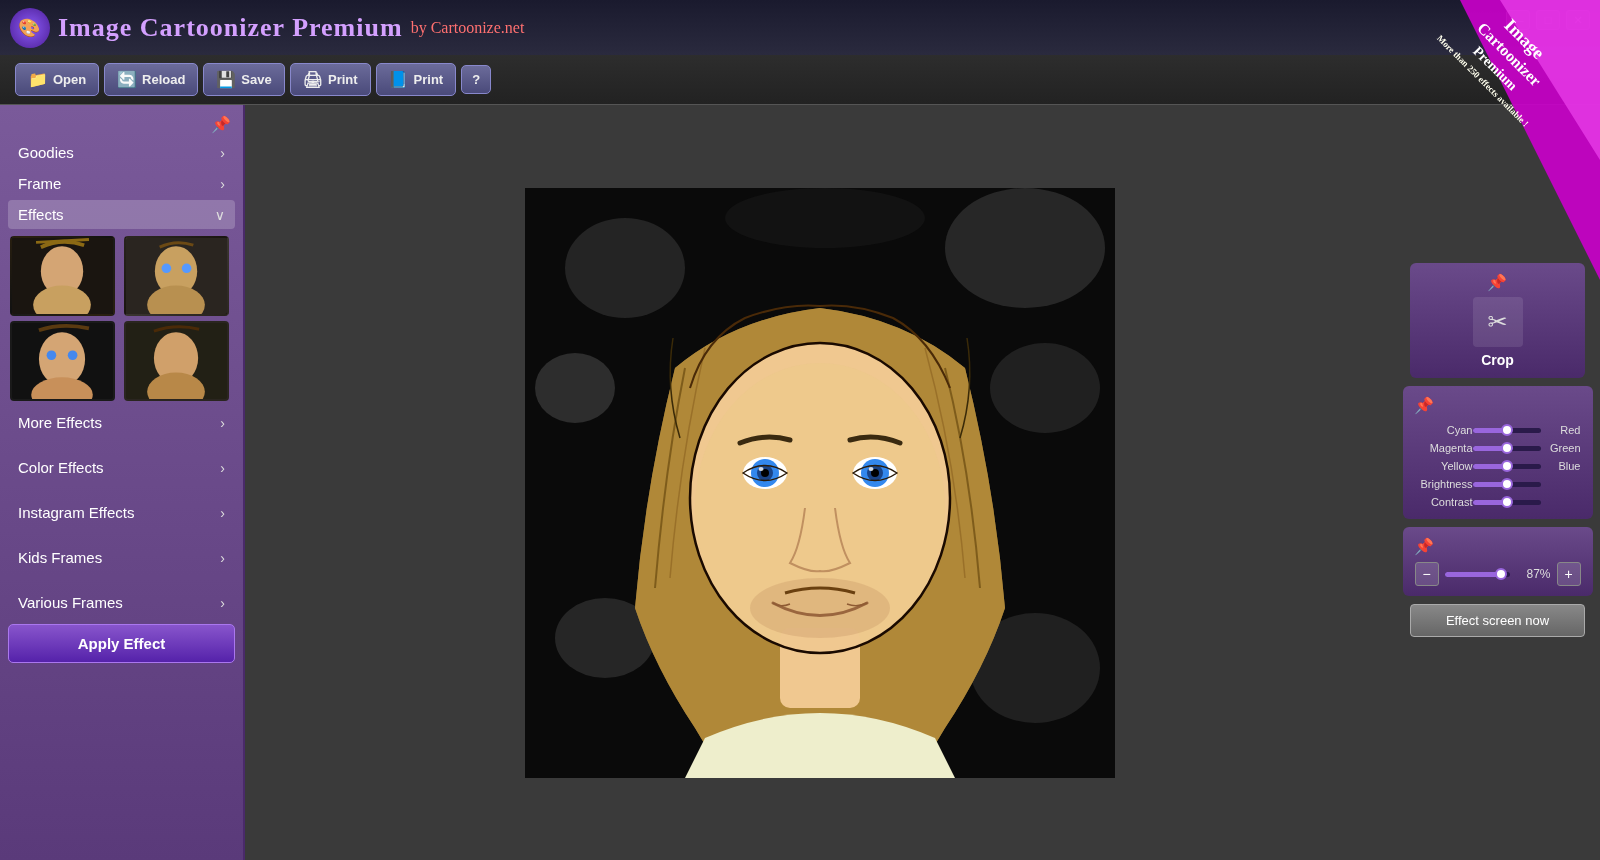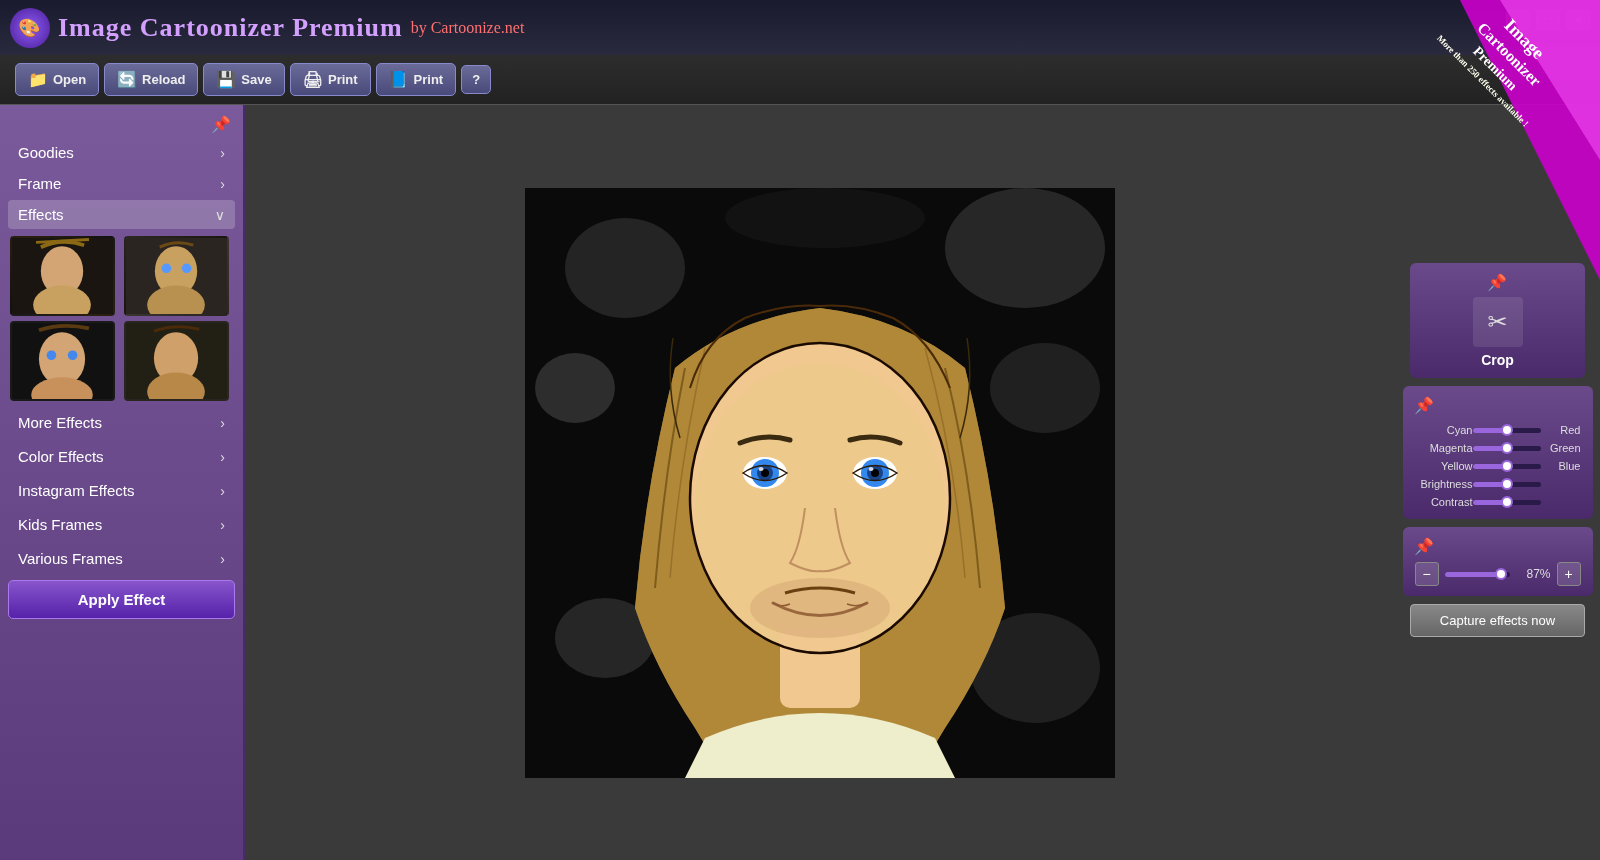--- a/index.html
+++ b/index.html
@@ -168,21 +168,21 @@
       background: linear-gradient(135deg, #1a1a1a 0%, #2a2010 50%, #111 100%);
     }
     .thumb-bg-grey {
       background: linear-gradient(135deg, #3a3530 0%, #2a2520 50%, #1a1510 100%);
     }
 
     
     .sidebar-submenu {
       display: flex;
       flex-direction: column;
-      gap: 5px;
+      gap: 16px;
     }
 
     #apply-effect-btn {
       margin-top: 5px;
       padding: 10px;
       background: linear-gradient(to bottom, #8855cc, #5522aa);
       border: 1px solid #aa77ee;
       border-radius: 5px;
       color: #fff;
       font-size: 15px;
@@ -685,21 +685,21 @@
           </div>
         </div>
         <span class="zoom-label">87%</span>
         <div class="zoom-plus-btn">
           <span>+</span>
         </div>
       </div>
     </div>
 
     <button id="capture-btn">
-      <span>Capture effects now</span>
+      <span>Effect screen now</span>
     </button>
   </div>
 </div>
 
 <div class="corner-promo">
   <svg width="280" height="280" viewBox="0 0 280 280">
     <polygon points="140,0 280,0 280,280" fill="#cc00cc" opacity="0.9"></polygon>
     <polygon points="180,0 280,0 280,160" fill="#ee44ee" opacity="0.7"></polygon>
   </svg>
   <div style="position:absolute;top:20px;right:5px;transform:rotate(45deg);transform-origin:center;width:180px;text-align:center;">

